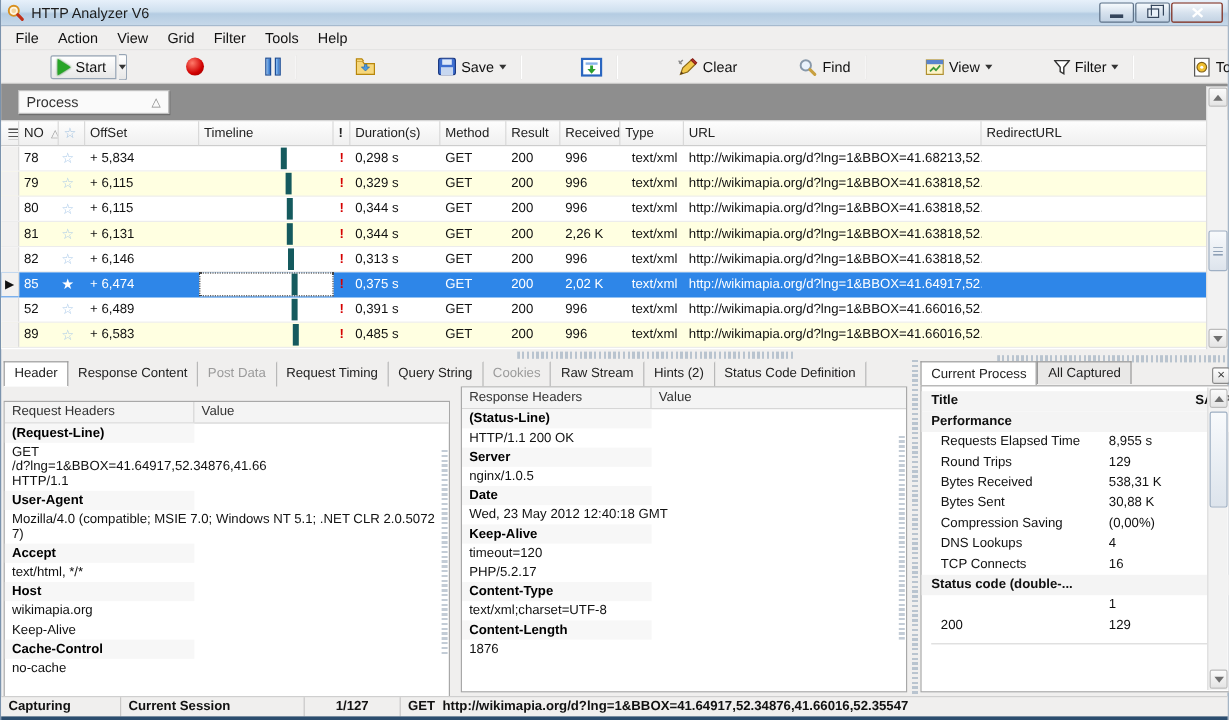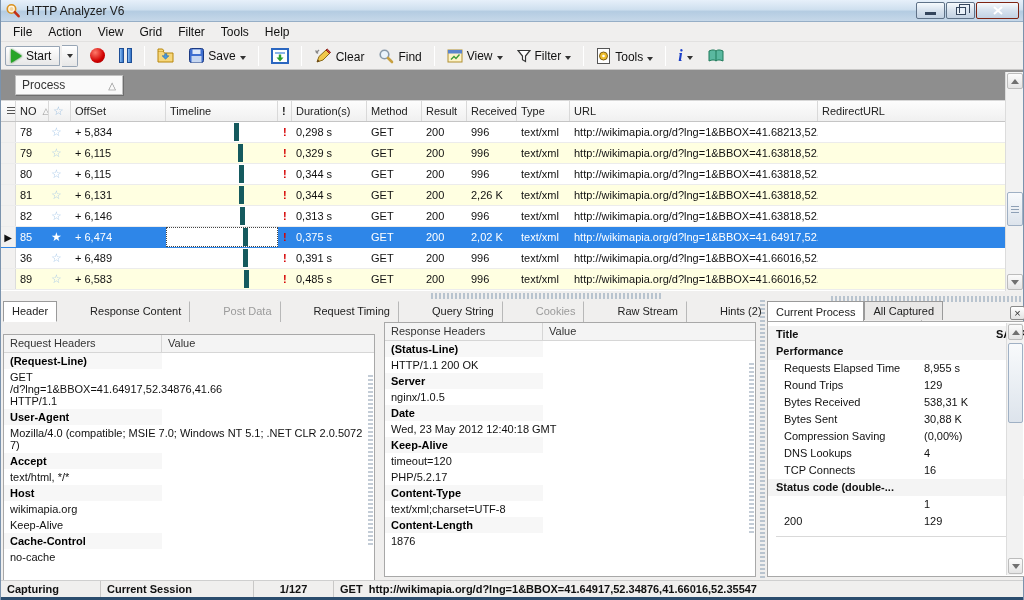--- a/index.html
+++ b/index.html
@@ -22,34 +22,34 @@
   .glyph-x line { stroke:#fff; stroke-width:2; }
 
   
   .menubar { position:absolute; top:22px; left:0; width:100%; height:20px; background:#f0efee;
     display:flex; align-items:center; padding-left:4px; border-bottom:1px solid #e2e1e0; }
   .menu-item { font-size:12px; color:#111; padding:2px 8px; cursor:default; }
 
   
   .toolbar { position:absolute; top:42px; left:0; width:100%; height:28px; background:#f0efee;
     border-bottom:1px solid #c9c8c7; display:flex; align-items:center; padding-left:4px; gap:2px; }
-  .tbtn { display:flex; align-items:flex-end; gap:4px; padding:2px 5px; font-size:12px; color:#111; border:1px solid transparent; border-radius:2px; }
+  .tbtn { display:flex; align-items:center; gap:4px; padding:2px 5px; font-size:12px; color:#111; border:1px solid transparent; border-radius:2px;margin-left:37px; }
   .btn-start { border:1px solid #97a5b5; background:linear-gradient(#ffffff,#e7e7e7); padding:2px 8px 2px 5px; border-radius:2px 0 0 2px; }
   .btn-start-dd { border:1px solid #97a5b5; border-left:none; background:linear-gradient(#ffffff,#e7e7e7); height:22px; width:16px; display:flex; align-items:center; justify-content:center; border-radius:0 2px 2px 0; margin-right:4px; }
   .dd { width:0; height:0; border:3px solid transparent; border-top:4px solid #333; margin-top:3px; }
   .tsep { width:1px; height:20px; background:#c6c5c4; border-right:1px solid #fff; margin:0 4px; }
   .play { width:0; height:0; border-top:7px solid transparent; border-bottom:7px solid transparent; border-left:11px solid #27a527; filter:drop-shadow(0 0 1px #147014); }
   .rec { width:15px; height:15px; border-radius:50%; background:radial-gradient(circle at 35% 30%, #ff7a6a, #d00000 60%, #8c0000); }
   .pause { display:flex; gap:3px; }
   .pause span { width:5px; height:15px; background:linear-gradient(90deg,#8cc0f4,#2f6fc4); border:1px solid #1d4e96; }
   .infoi { font-family:"Liberation Serif",serif; font-style:italic; font-weight:bold; font-size:16px; color:#1a3ec8; line-height:14px; }
 
   
   .groupband { position:absolute; top:70px; left:0; width:100%; height:30px; background:#8e8e8e; }
-  .group-chip { position:absolute; left:14px; top:5px; width:108px; height:20px; background:#fafafa;
+  .group-chip { position:absolute; left:14px; top:5px; width:126px; height:20px; background:#fafafa;
     border:1px solid #c0c0c0; box-shadow:1px 1px 0 #6e6e6e; font-size:12px; color:#333;
     display:flex; align-items:center; padding:0 6px; }
   .group-chip .sortup { margin-left:auto; font-size:10px; color:#888; }
 
   
   .grid-header { position:absolute; top:100px; left:0; width:1005px; height:22px;
     background:linear-gradient(#fdfdfd,#f0f0f0); border-bottom:1px solid #c5c5c5; border-top:1px solid #d8d8d8;
     display:flex; font-size:11px; color:#222; }
   .hc { display:flex; align-items:center; padding-left:4px; border-right:1px solid #d9d9d9; overflow:hidden; white-space:nowrap; }
   .hc .sortup { font-size:9px; color:#999; margin-left:6px; }
@@ -70,38 +70,38 @@
   .grid-row.selected .c.star { color:#fff; }
   .c.offset { width:95px; }
   .c.timeline { width:112px; position:relative; padding:0; }
   .grid-row.selected .c.timeline { background:#fff; outline:1px dotted #444; outline-offset:-1px; }
   .tl-bar { position:absolute; top:1px; width:5px; height:18px; background:#155a5e; }
   .c.alert { width:14px; color:#d50000; font-weight:bold; padding-left:5px; }
   .c.dur { width:75px; }
   .c.method { width:55px; }
   .c.result { width:45px; }
   .c.received { width:50px; }
-  .c.type { width:53px; }
+  .c.type { width:53px;text-align:center; }
   .c.url { width:248px; }
   .c.redirect { flex:1; }
 
   
   .vscroll { position:absolute; right:0; top:72px; width:18px; height:219px; background:#f2f2f2; border-left:1px solid #dcdcdc; }
   .sbtn { position:absolute; left:1px; width:16px; height:16px; background:linear-gradient(#fbfbfb,#e4e4e4); border:1px solid #bcbcbc; border-radius:2px; display:flex; align-items:center; justify-content:center; }
   .sbtn.up { top:1px; } .sbtn.down { bottom:1px; }
   .arr-up { width:0;height:0;border:4px solid transparent;border-bottom:5px solid #707070;margin-top:-4px; }
   .arr-down { width:0;height:0;border:4px solid transparent;border-top:5px solid #707070;margin-bottom:-4px; }
   .sthumb { position:absolute; left:1px; width:16px; height:34px; background:linear-gradient(#f8fafc,#dde4ec); border:1px solid #9fb0c4; border-radius:2px; display:flex; align-items:center; justify-content:center; }
   .grip { width:8px; height:7px; background:repeating-linear-gradient(#8ea0b6 0 1px, transparent 1px 3px); }
 
   .hdots { position:absolute; top:293px; height:6px; background:repeating-linear-gradient(90deg,#b9c4cf 0 2px, transparent 2px 4px); }
   .vdots { position:absolute; top:300px; width:5px; height:281px; background:repeating-linear-gradient(#b9c4cf 0 2px, transparent 2px 4px); }
 
   
-  .detail-tabs { position:absolute; top:301px; left:2px; height:21px; display:flex; font-size:11px; color:#222;gap:25px; }
+  .detail-tabs { position:absolute; top:301px; left:2px; height:21px; display:flex; font-size:11px; color:#222; }
   .dtab { padding:3px 8px 0 8px; border-right:1px solid #b8b8b8; border-top:1px solid transparent; height:21px; white-space:nowrap; }
   .dtab.active { background:#fff; border:1px solid #9a9a9a; border-bottom:1px solid #fff; font-weight:normal; }
   .dtab.disabled { color:#9b9b9b; }
 
   .pane { position:absolute; top:322px; height:255px; background:#fff; border:1px solid #a8a8a8; font-size:11px; }
   .pane.req { left:2px; width:372px;margin-top:12px; }
   .pane.resp { left:383px; width:372px; }
   .pane-hdr { display:flex; height:18px; line-height:17px; background:#f4f4f4; border-bottom:1px solid #d6d6d6; color:#333; }
   .pane-hdr .n { width:158px; padding-left:6px; border-right:1px solid #d6d6d6; }
   .pane-hdr .v { flex:1; padding-left:6px; }
@@ -426,21 +426,21 @@
         <div class="c dur">0,375 s</div>
         <div class="c method">GET</div>
         <div class="c result">200</div>
         <div class="c received">2,02 K</div>
         <div class="c type">text/xml</div>
         <div class="c url">http://wikimapia.org/d?lng=1&amp;BBOX=41.64917,52.34876...</div>
         <div class="c redirect"></div>
       </div>
       <div class="grid-row">
         <div class="c gutter"><span class="rowptr">▶</span></div>
-        <div class="c no">36</div>
+        <div class="c no">52</div>
         <div class="c star">☆</div>
         <div class="c offset">+ 6,489</div>
         <div class="c timeline">
           <span class="tl-bar" style="left: 77px;"></span>
         </div>
         <div class="c alert">!</div>
         <div class="c dur">0,391 s</div>
         <div class="c method">GET</div>
         <div class="c result">200</div>
         <div class="c received">996</div>

